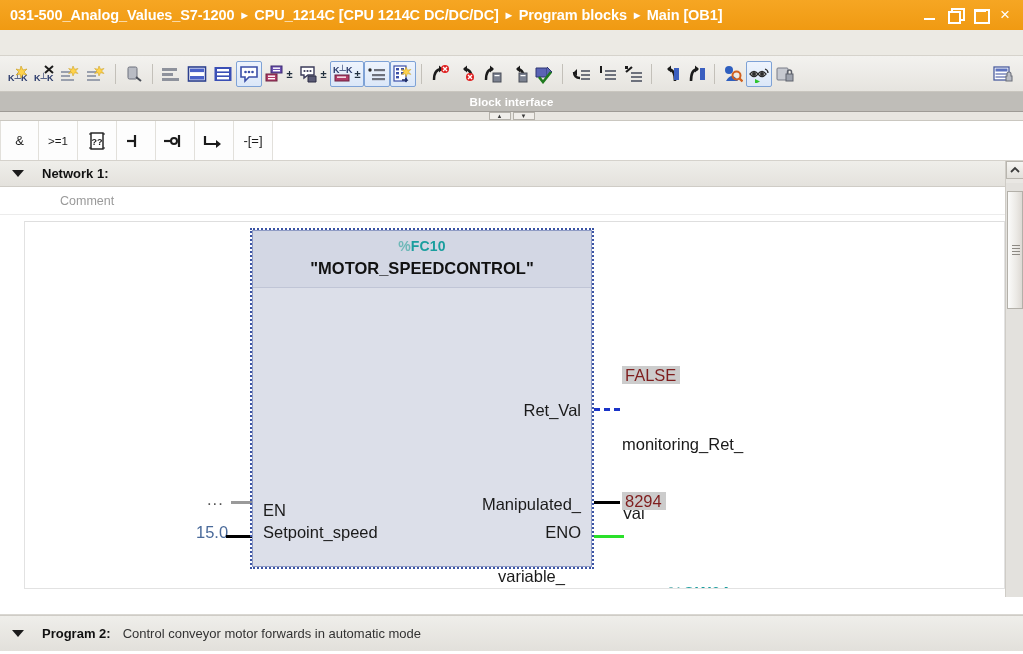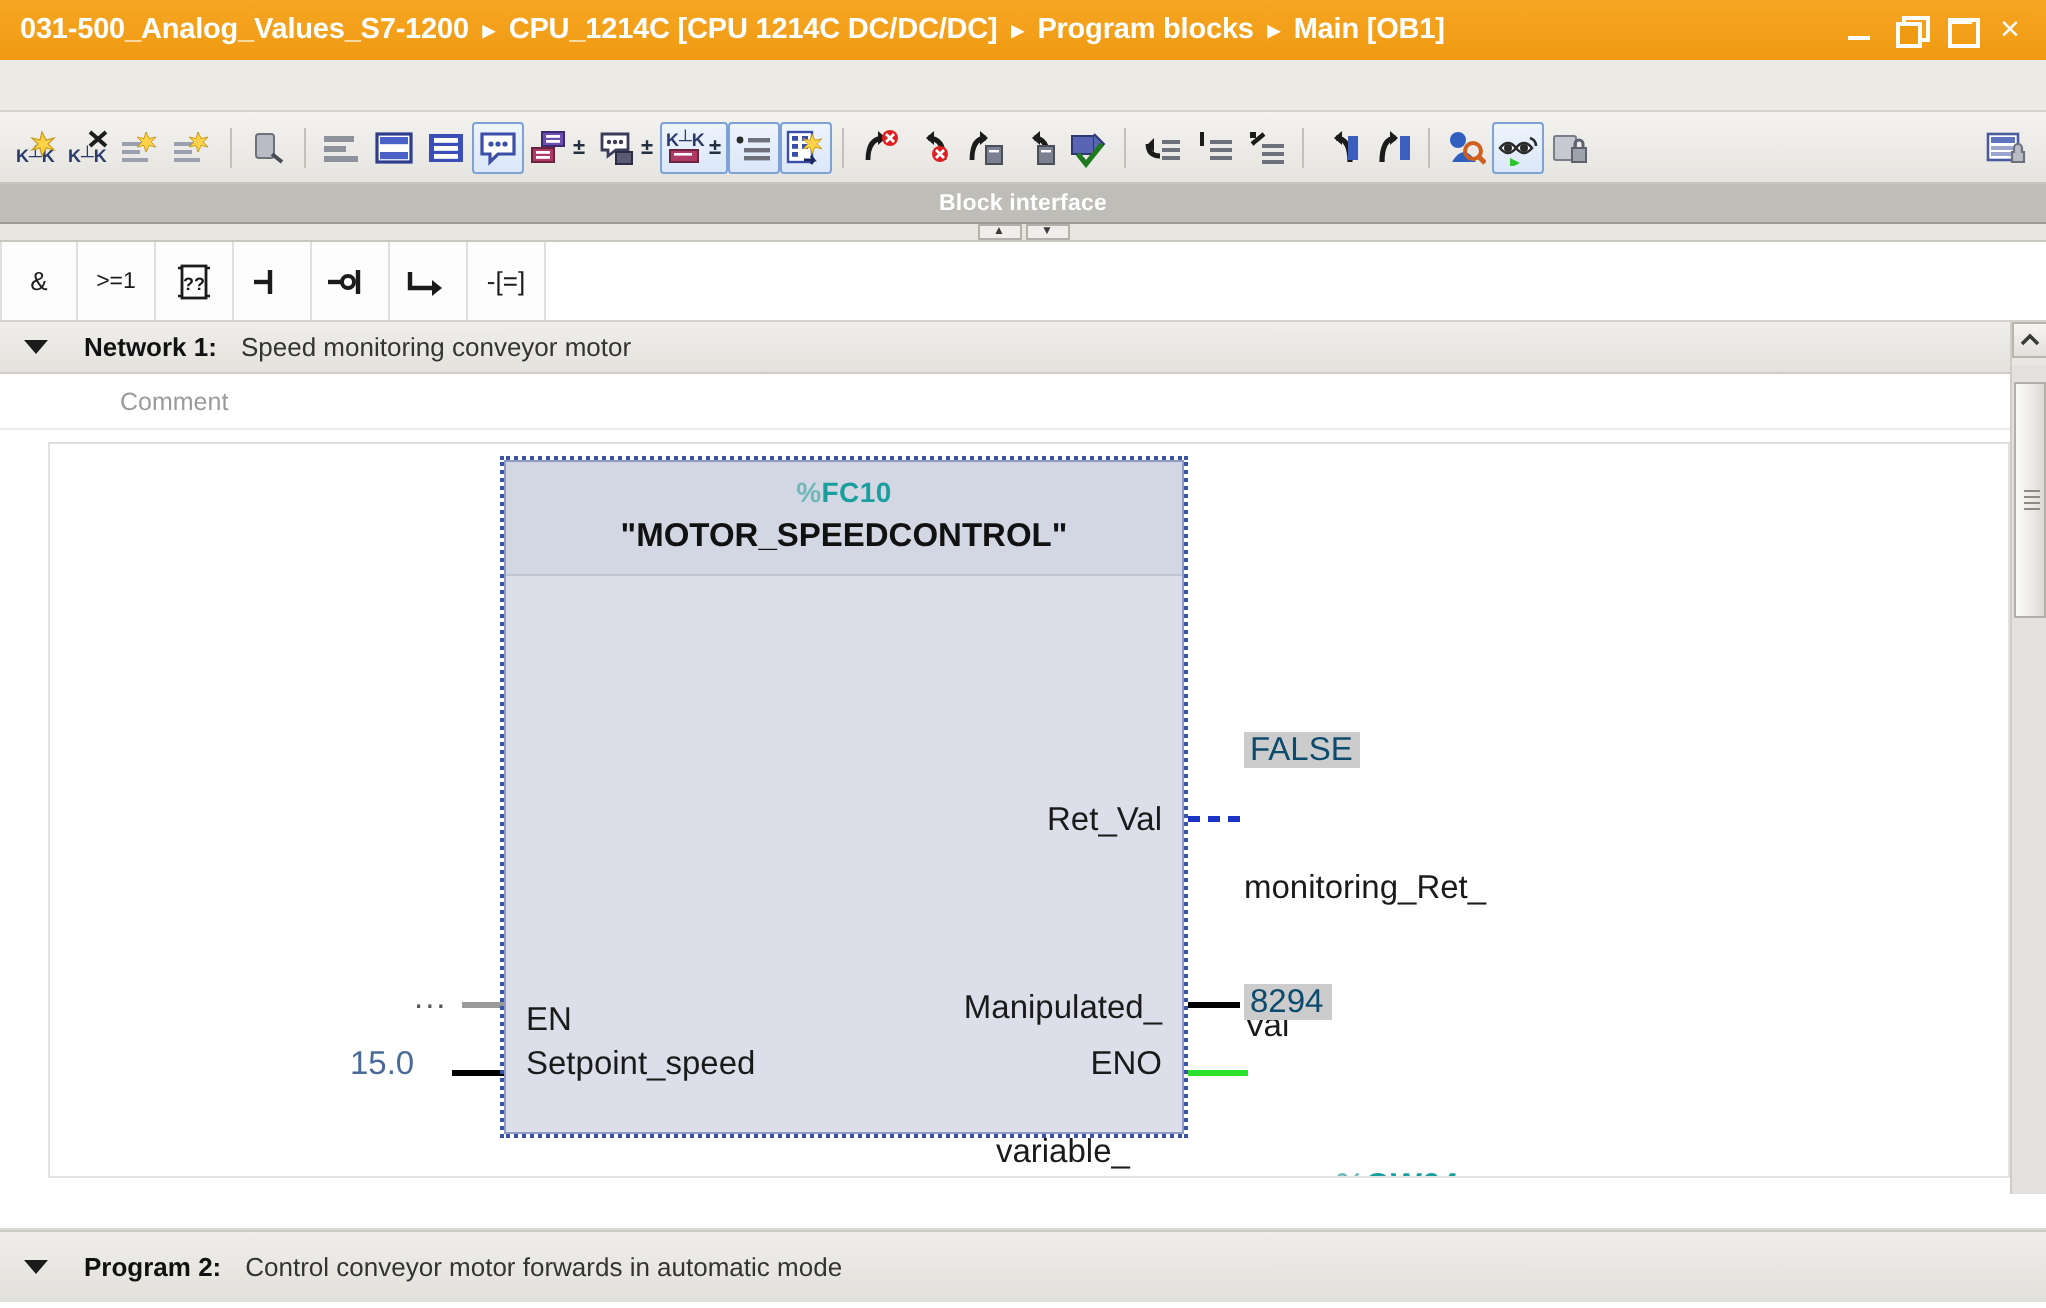--- a/index.html
+++ b/index.html
@@ -269,21 +269,21 @@
   .operand {
     position: absolute;
     font-size: 16.5px;
     line-height: 23px;
     color: #1a1a1a;
     white-space: pre;
   }
   .val-hl {
     background: #cccccc;
     padding: 0 4px 0 3px;
-    color: #0c4a6e;
+    color: #7f1d1d;
   }
   .blueval { color: #4a6a9a; }
   .dots { color:#555; letter-spacing: 1px; }
 
   
   .vscroll {
     position: absolute;
     right: 0; top: 0;
     width: 18px; height: 100%;
     background: #e9e7e3;
@@ -665,31 +665,30 @@
     </div>
     <div class="pbtn">-[=]</div>
     <div class="pfill"></div>
   </div>
 
   <div class="netwrap">
 
     <div class="net-header">
       <div class="tri"></div>
       <span class="net-label">Network 1:</span>
-      <span class="net-title">Speed monitoring conveyor motor</span>
     </div>
 
     <div class="net-comment">Comment</div>
 
     <div class="canvas">
 
       <div class="operand dots" style="left:182px; top:266px;">...</div>
       <div class="wire wire-gray" style="left:206px; top:279px; width:26px;"></div>
 
-      <div class="operand blueval" style="left:150px; top:299px;">15.0</div>
+      <div class="operand blueval" style="left:171px; top:299px;">15.0</div>
       <div class="wire wire-solid" style="left:201px; top:313px; width:31px;"></div>
 
       <div class="fb">
         <div class="fb-head">
           <div class="fb-addr">
             <span class="pct">%</span><span class="addr">FC10</span>
           </div>
           <div class="fb-name">"MOTOR_SPEEDCONTROL"</div>
         </div>
 

